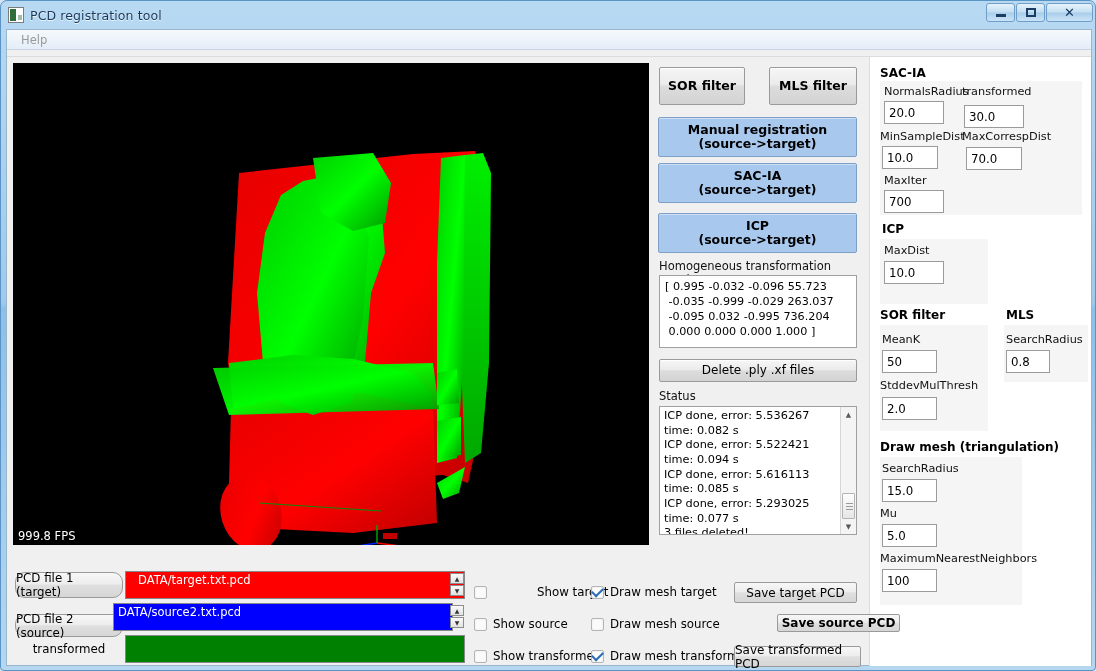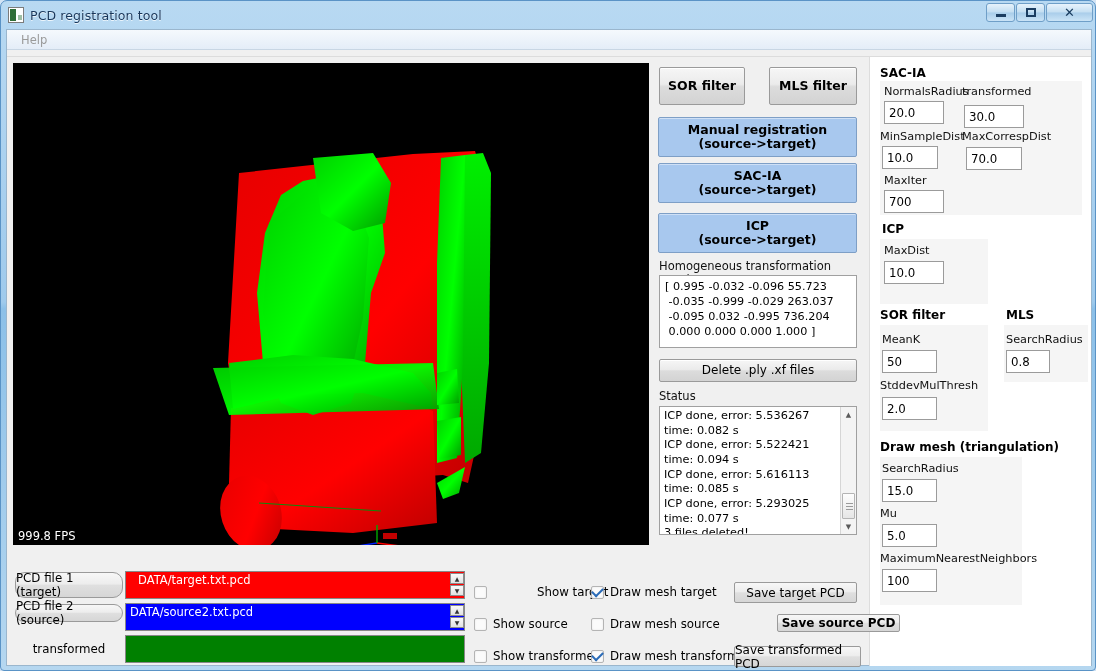--- a/index.html
+++ b/index.html
@@ -385,22 +385,22 @@
 
     <div id="bottom">
 
       <div class="file-btn" style="left:2px; top:23px; width:108px; height:26px;">PCD file 1 (target)</div>
       <div class="colorbar" style="left:112px; top:22px; width:340px; height:28px; background:#ff0000;padding-left:12px;">
         <span>DATA/target.txt.pcd</span>
       </div>
       <div class="spin" style="left:437px; top:24px;">▲</div>
       <div class="spin" style="left:437px; top:36px;">▼</div>
 
-      <div class="file-btn" style="left:2px; top:55px; width:108px; height:18px;">PCD file 2 (source)</div>
-      <div class="colorbar" style="left:112px; top:54px; width:340px; height:28px; background:#0000ff;">
+      <div class="file-btn" style="left:2px; top:65px; width:108px; height:23px;">PCD file 2 (source)</div>
+      <div class="colorbar" style="left:100px; top:54px; width:340px; height:28px; background:#0000ff;">
         <span>DATA/source2.txt.pcd</span>
       </div>
       <div class="spin" style="left:437px; top:56px;">▲</div>
       <div class="spin" style="left:437px; top:68px;">▼</div>
 
       <div class="label-static" style="left:2px; top:87px; width:108px; height:26px;">transformed</div>
       <div class="colorbar" style="left:112px; top:86px; width:340px; height:28px; background:#008000;">
         <span></span>
       </div>
 

